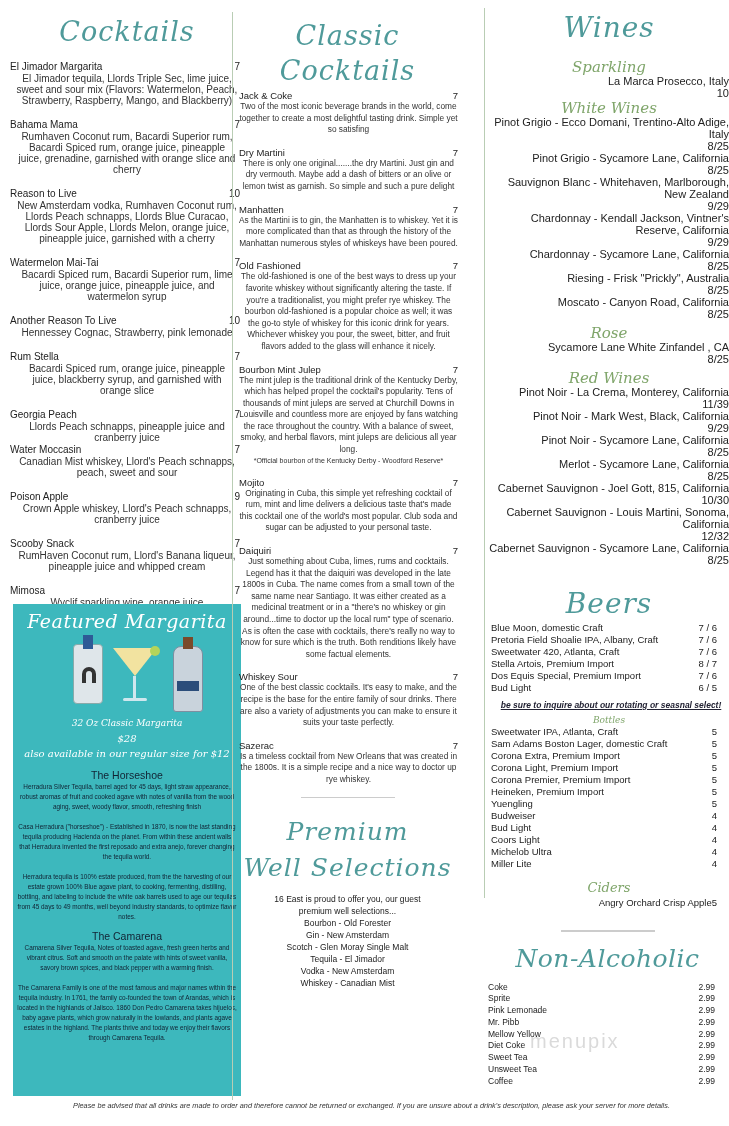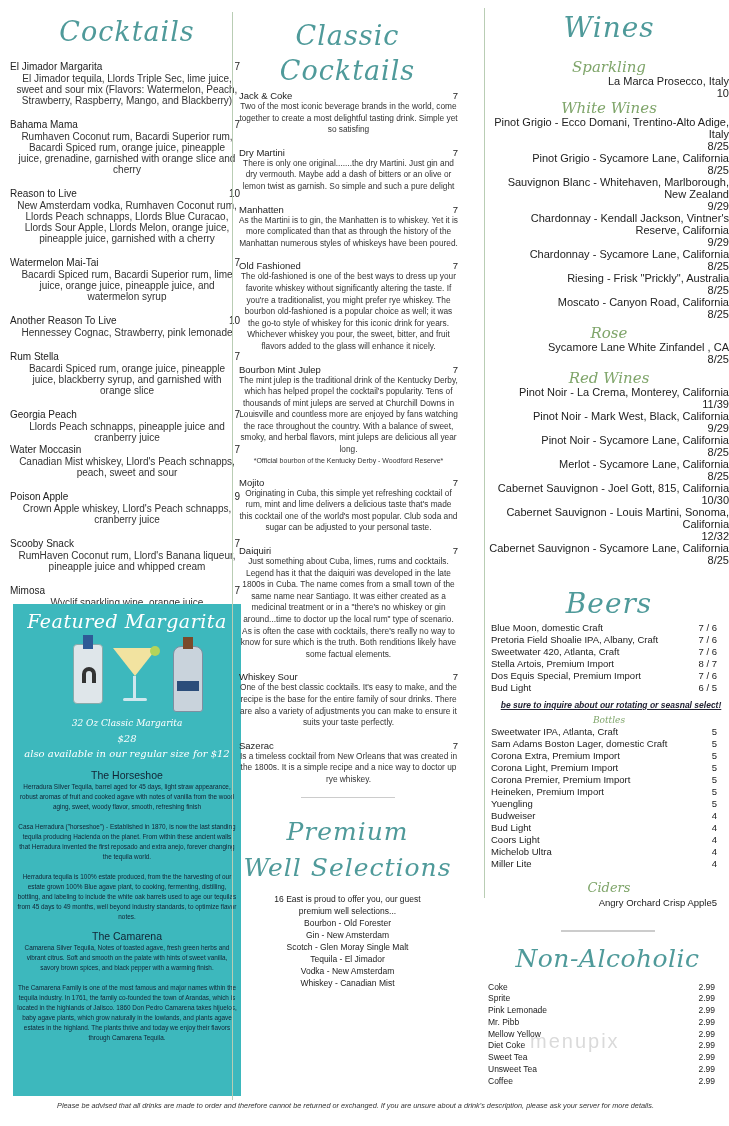--- a/index.html
+++ b/index.html
@@ -71,21 +71,21 @@
   .ciders-title { font-size: 13px; line-height: 18px; margin-top: 9px; }
   .cider-row { display: flex; justify-content: flex-end; font-size: 9.5px; line-height: 12px; padding-right: 12px; padding-left: 2px; }
 
   .nonalc { position: absolute; left: 486px; top: 930px; width: 243px; }
   .nonalc .rule { width: 94px; height: 1.5px; background: #ccc; margin: 0 auto; }
   .nonalc-title { font-size: 25px; line-height: 34px; margin-top: 10px; letter-spacing: 0.5px; }
   .na-list { margin-top: 6px; }
   .na-row { display: flex; justify-content: space-between; font-size: 8.5px; line-height: 11.8px; color: #222; padding: 0 14px 0 2px; }
   .watermark { position: absolute; left: 530px; top: 1030px; font-size: 20px; color: rgba(150,150,150,0.35); letter-spacing: 2px; }
 
-  .footer { position: absolute; left: 0; top: 1101px; width: 711px; text-align: center; font-size: 7.3px; font-style: italic; color: #333; }
+  .footer { position: absolute; left: 16px; top: 1101px; width: 711px; text-align: center; font-size: 7.3px; font-style: italic; color: #333; }
 </style>
 </head>
 <body>
 
 <div class="page">
 
   <section class="col col1">
     <div class="script-title h-big c1-title">Cocktails</div>
     <div class="c1-list">
       <div class="item">

